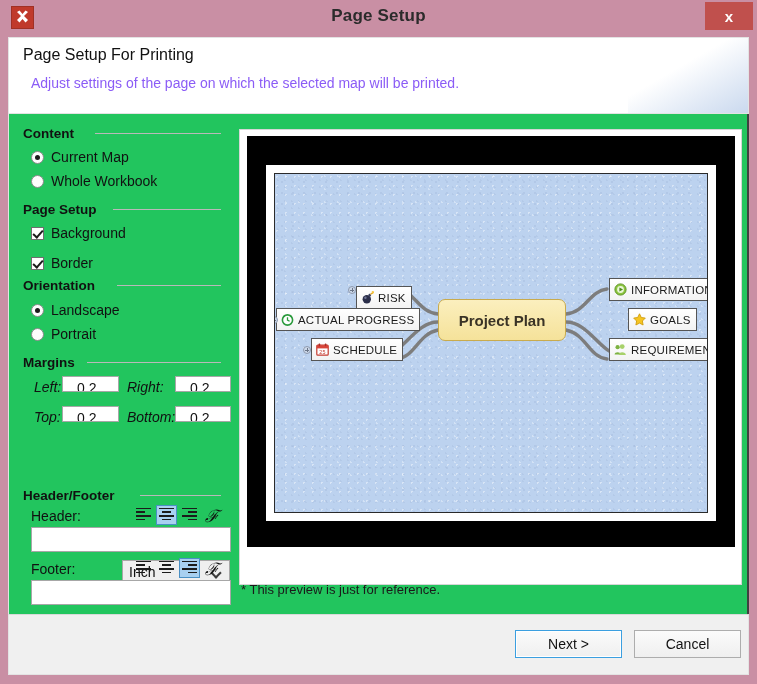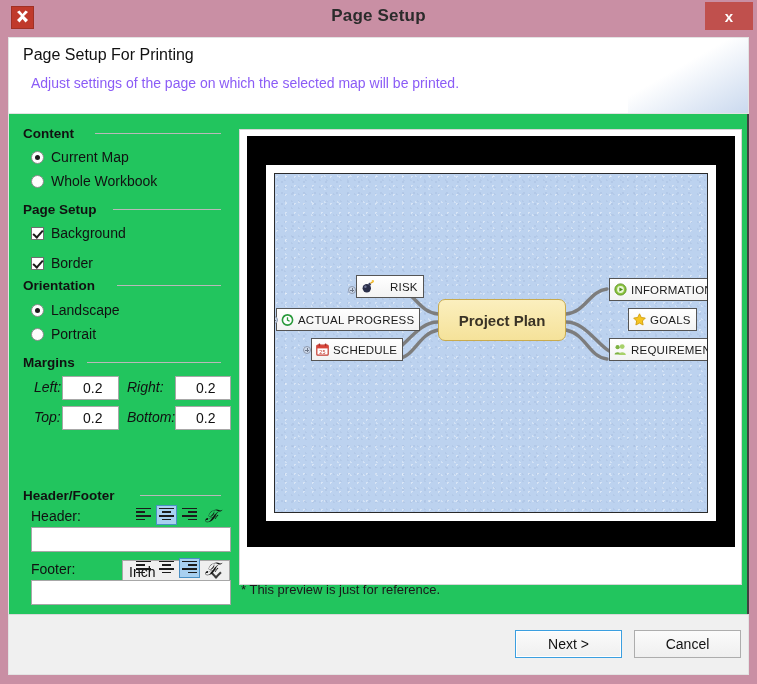--- a/index.html
+++ b/index.html
@@ -161,26 +161,26 @@
   .m-label {
     position: absolute;
     font-size: 14px;
     color: #111111;
     white-space: nowrap;
     z-index: 1;
     font-style: italic;
   }
   .m-input {
     position: absolute;
-    height: 24px;
+    height: 16px;
     background: #ffffff;
     border: 1px solid #a7a7a7;
     font-size: 14px;
     color: #111111;
-    padding: 0 20px;
+    padding: 0 14px;
     line-height: 22px;
     z-index: 2;
     overflow: hidden;
   }
   #unit-select {
     position: absolute;
     left: 113px; top: 446px;
     width: 108px; height: 25px;
     background: #efefef;
     border: 1px solid #a7a7a7;
@@ -516,21 +516,21 @@
               <g fill="none" stroke="#7d7d7d" stroke-width="3.4" stroke-linecap="round">
                 <path d="M163,148 C140,148 128,180 110,180"></path>
                 <path d="M163,140 C143,138 140,117 122,115"></path>
                 <path d="M163,156 C143,160 140,183 122,185"></path>
                 <path d="M291,148 C314,148 326,180 344,180"></path>
                 <path d="M291,140 C311,138 314,117 332,115"></path>
                 <path d="M291,156 C311,160 314,183 332,185"></path>
               </g>
             </svg>
 
-            <div class="node" style="left:81px; top:101px;gap:12px;">
+            <div class="node" style="left:81px; top:112px;">
               <span class="ico">
                 <svg width="13" height="13" viewBox="0 0 13 13">
                   <circle cx="5.8" cy="8.2" r="4.2" fill="#2b2f4a"></circle>
                   <circle cx="4.4" cy="6.8" r="1.2" fill="#707699"></circle>
                   <rect x="7.4" y="3.0" width="2.6" height="2.2" rx="0.6" fill="#3a3f5e" transform="rotate(40 8.7 4.1)"></rect>
                   <path d="M9.3,3.4 C10.4,2.2 11.2,3.0 11.8,1.7" stroke="#e0a21a" stroke-width="1.2" fill="none"></path>
                   <circle cx="11.9" cy="1.3" r="1.3" fill="#f5c541"></circle>
                 </svg>
               </span>
               <span>RISK</span>

